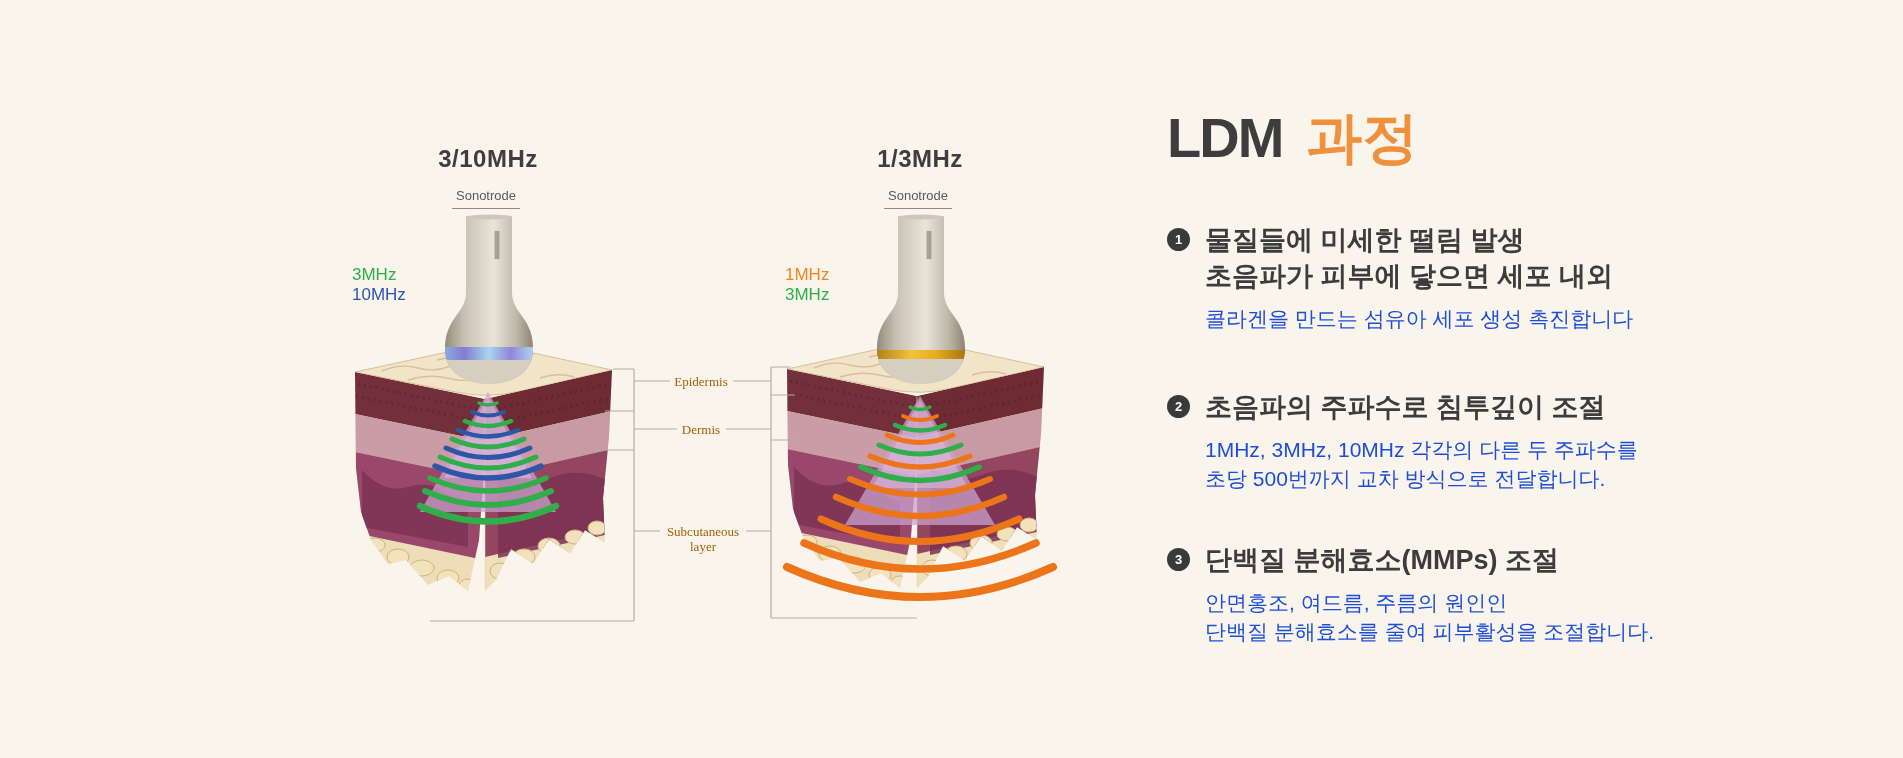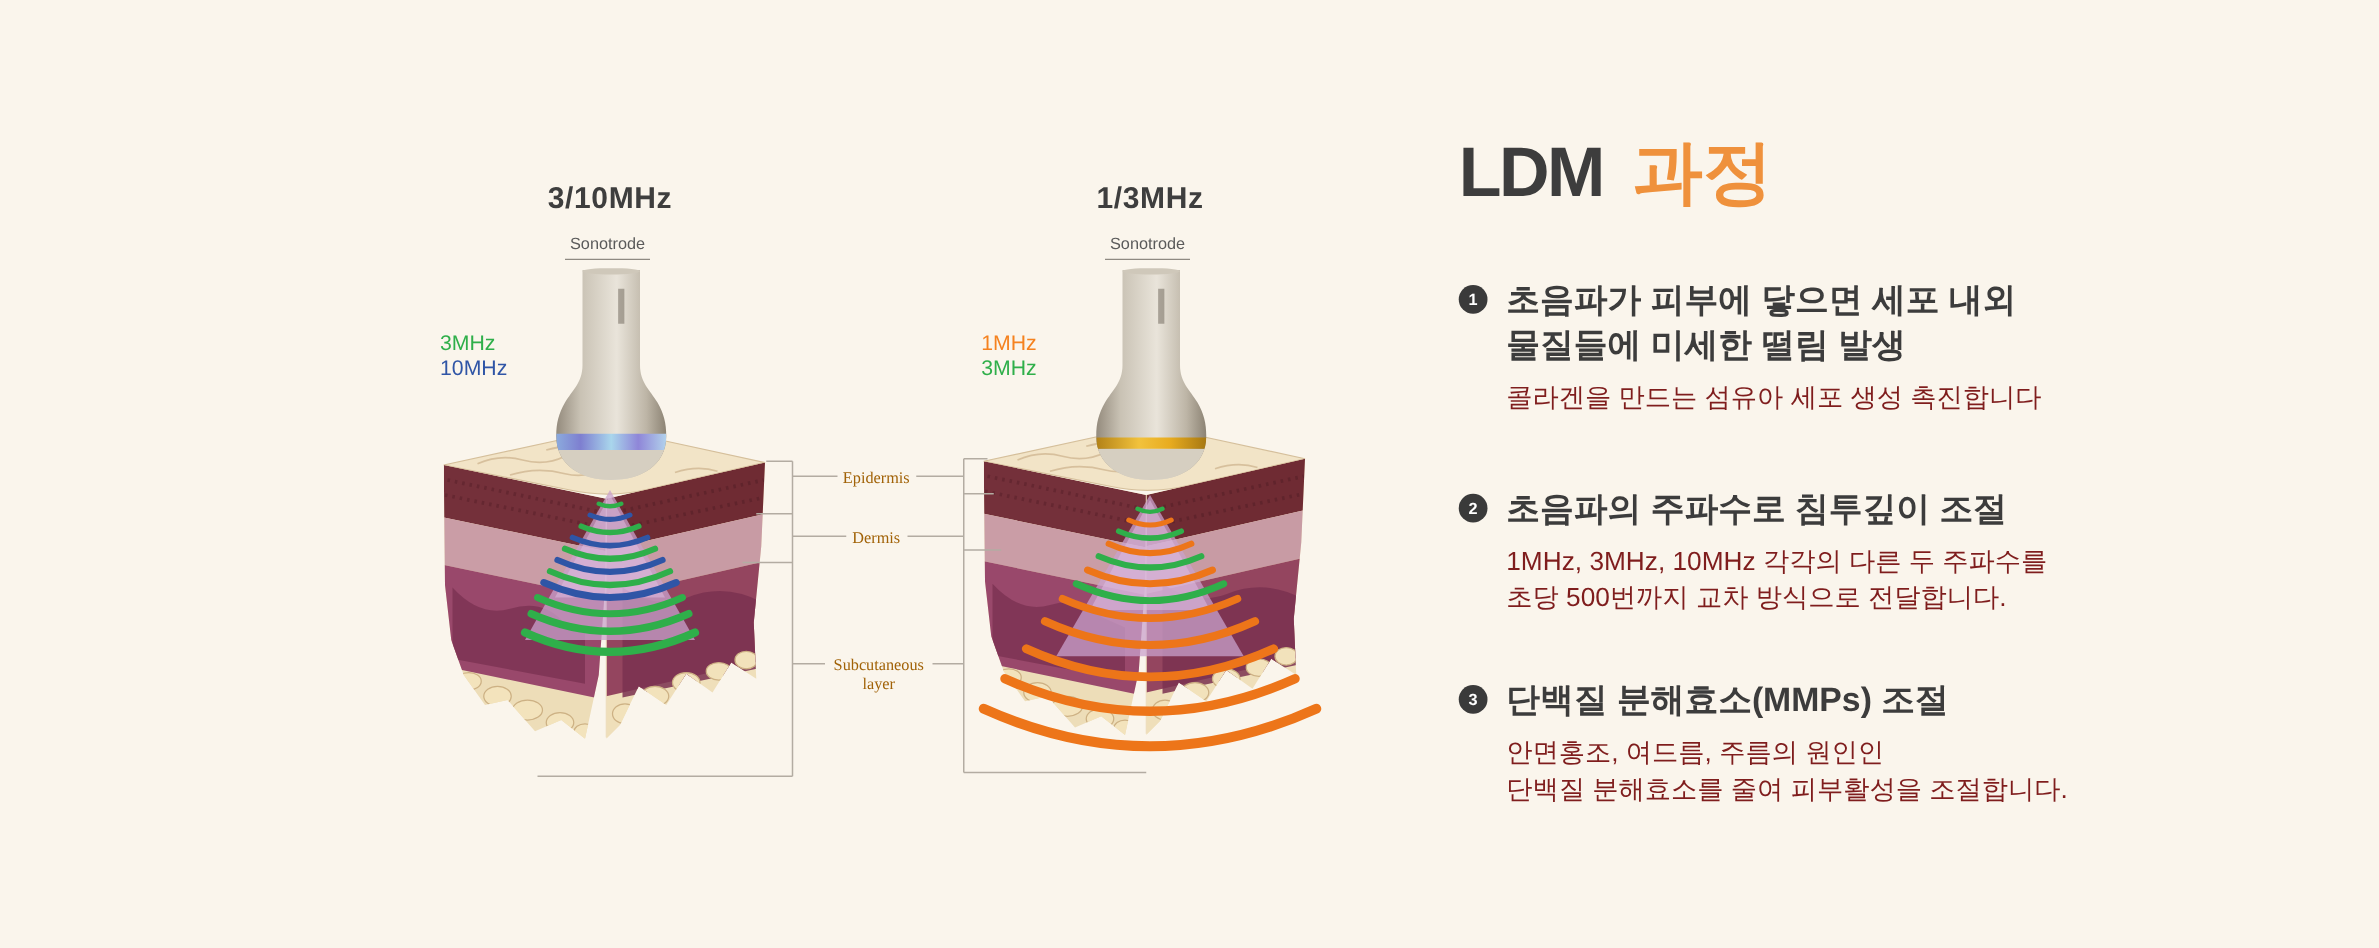--- a/index.html
+++ b/index.html
@@ -16,21 +16,21 @@
   .orange{color:#F5821F;}
   .layerlbl{font-size:13px;color:#a16207;line-height:15px;font-family:Liberation Serif, serif;}
   .main-title{font-size:56px;font-weight:bold;line-height:60px;white-space:nowrap;}
   .t-en{color:#3D3D3D;letter-spacing:-2px;}
   .t-ko{color:#EF913C;margin-left:24px;}
   .item{position:absolute;left:1167px;display:flex;align-items:flex-start;}
   .num{flex:0 0 auto;width:23px;height:23px;border-radius:50%;background:#3A3A3A;color:#FFFFFF;
        font-size:13px;font-weight:bold;line-height:23px;text-align:center;margin-top:6px;}
   .itext{margin-left:15px;}
   .ihead{font-size:27px;font-weight:bold;color:#3C3C3C;line-height:36px;white-space:nowrap;}
-  .idesc{font-size:21px;color:#7f1d1d;line-height:29px;margin-top:10px;white-space:nowrap;}
+  .idesc{font-size:21px;color:#1d4ed8;line-height:29px;margin-top:10px;white-space:nowrap;}
 </style>
 </head>
 <body>
 
 <div class="stage">
 
   <svg class="art" viewBox="0 0 1903 758" aria-hidden="true">
     <defs>
       <linearGradient id="metal" x1="0" y1="0" x2="1" y2="0">
         <stop offset="0" stop-color="#948B7D"></stop>
@@ -193,22 +193,22 @@
     <span>layer</span>
   </div>
 
   <div class="abs main-title" style="left:1167px;top:108px;">
     <span class="t-en">LDM</span><span class="t-ko">과정</span>
   </div>
 
   <div class="item" style="top:222px;">
     <div class="num">1</div>
     <div class="itext">
+      <div class="ihead">물질들에 미세한 떨림 발생</div>
       <div class="ihead">초음파가 피부에 닿으면 세포 내외</div>
-      <div class="ihead">물질들에 미세한 떨림 발생</div>
       <div class="idesc">콜라겐을 만드는 섬유아 세포 생성 촉진합니다</div>
     </div>
   </div>
 
   <div class="item" style="top:389px;">
     <div class="num">2</div>
     <div class="itext">
       <div class="ihead">초음파의 주파수로 침투깊이 조절</div>
       <div class="idesc">
         <span>1MHz, 3MHz, 10MHz 각각의 다른 두 주파수를</span><br>

